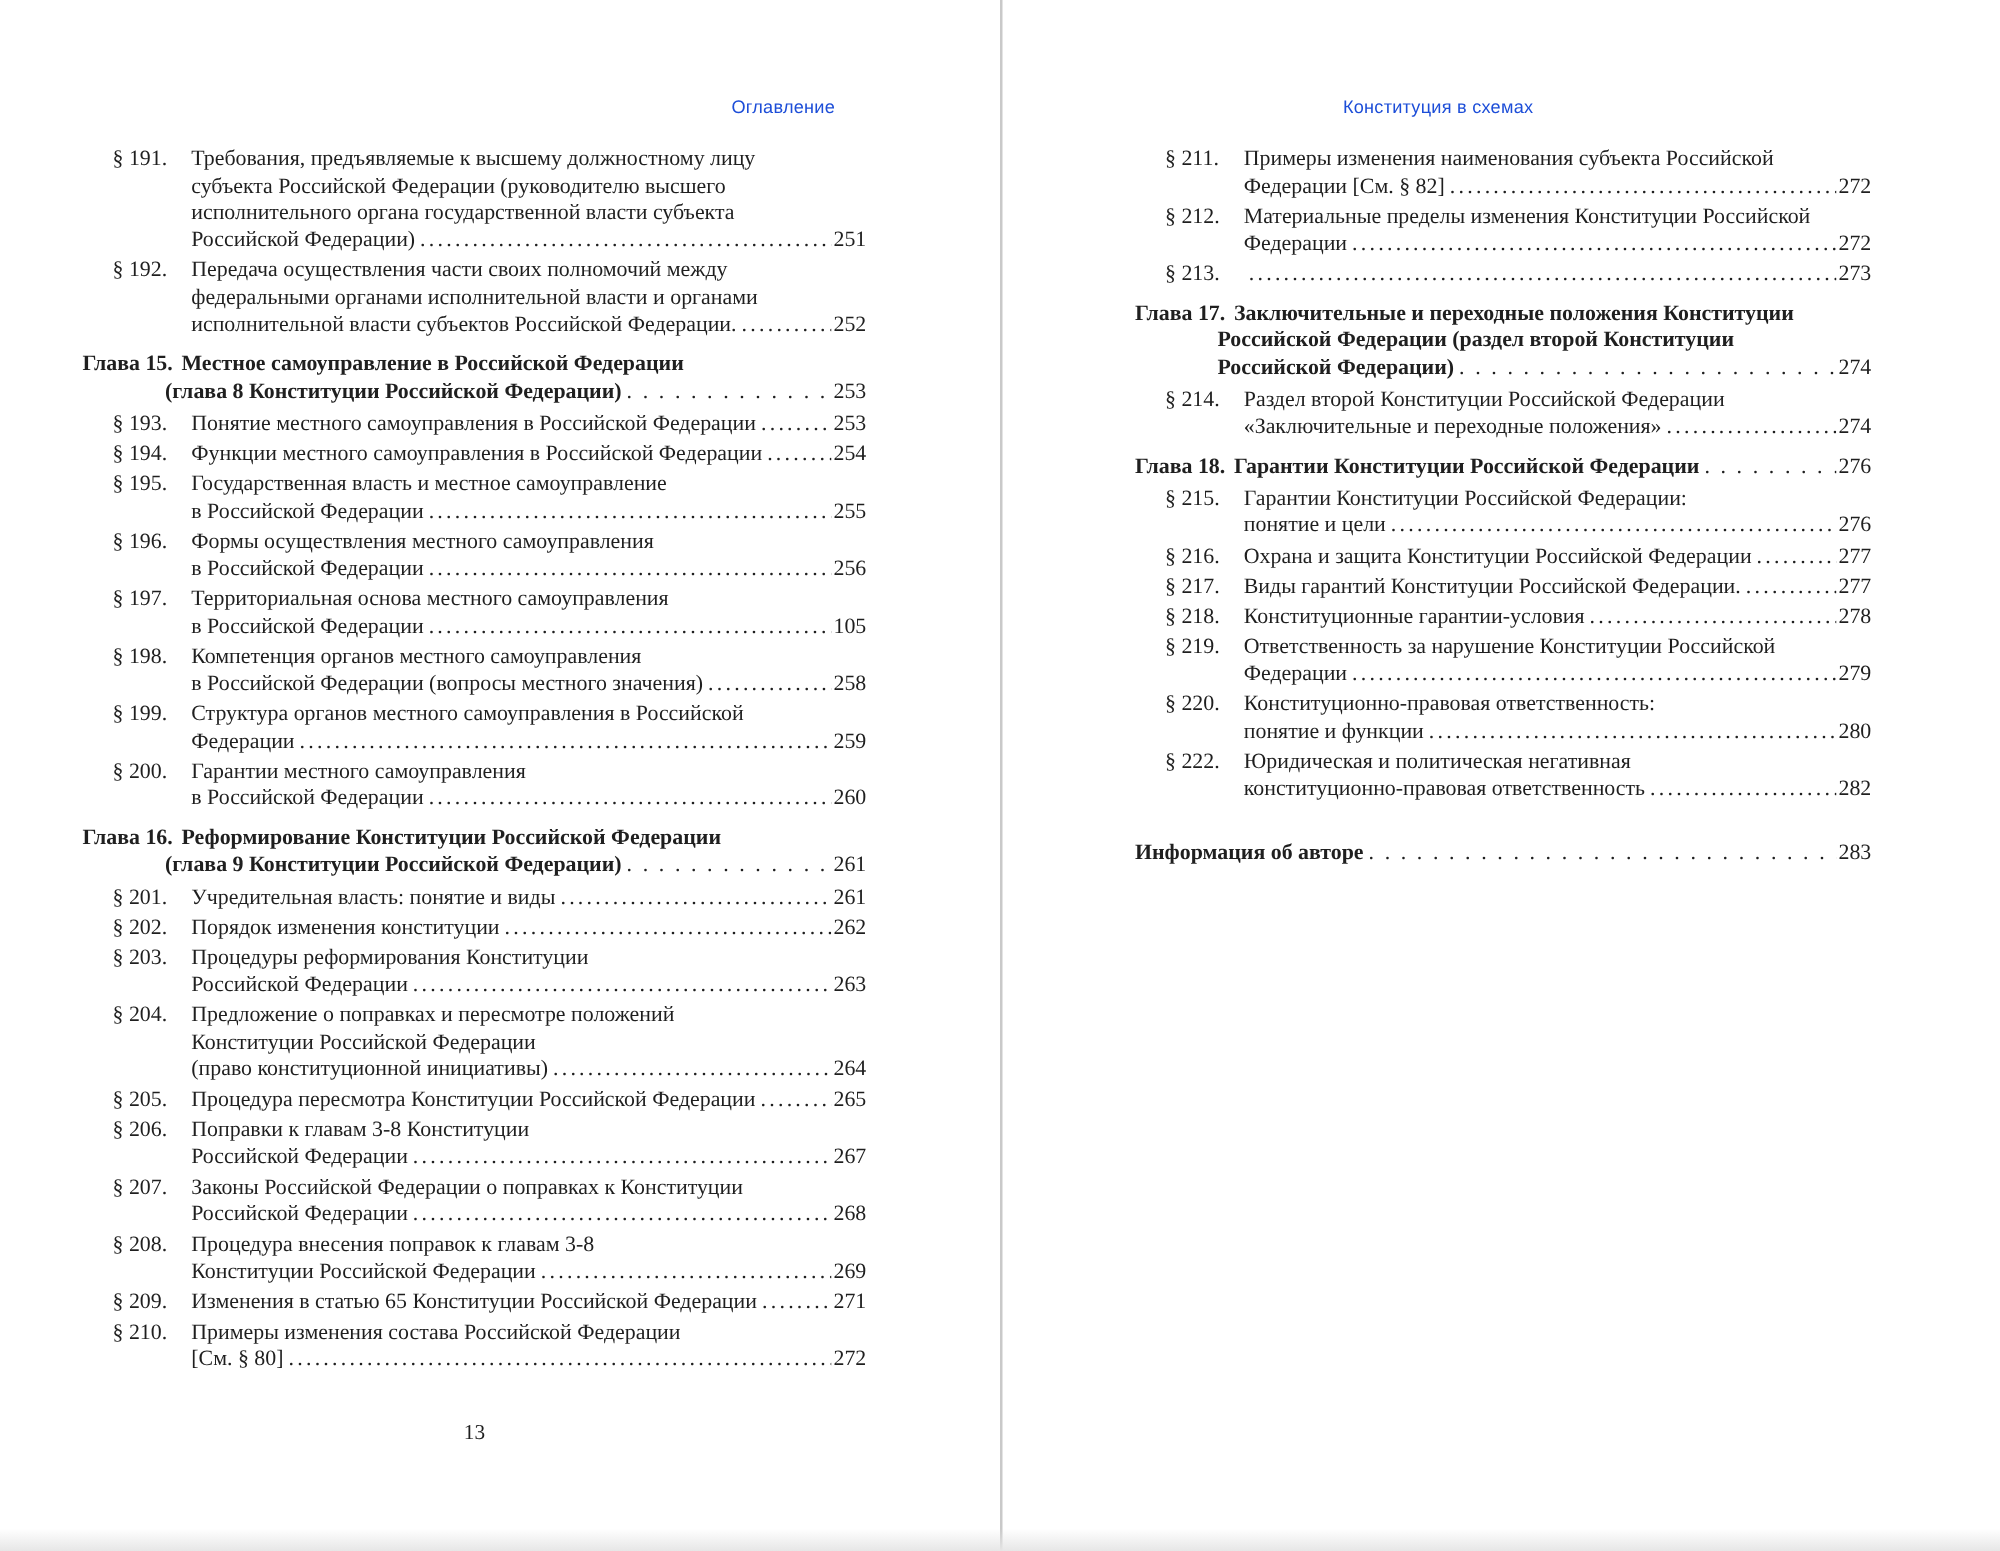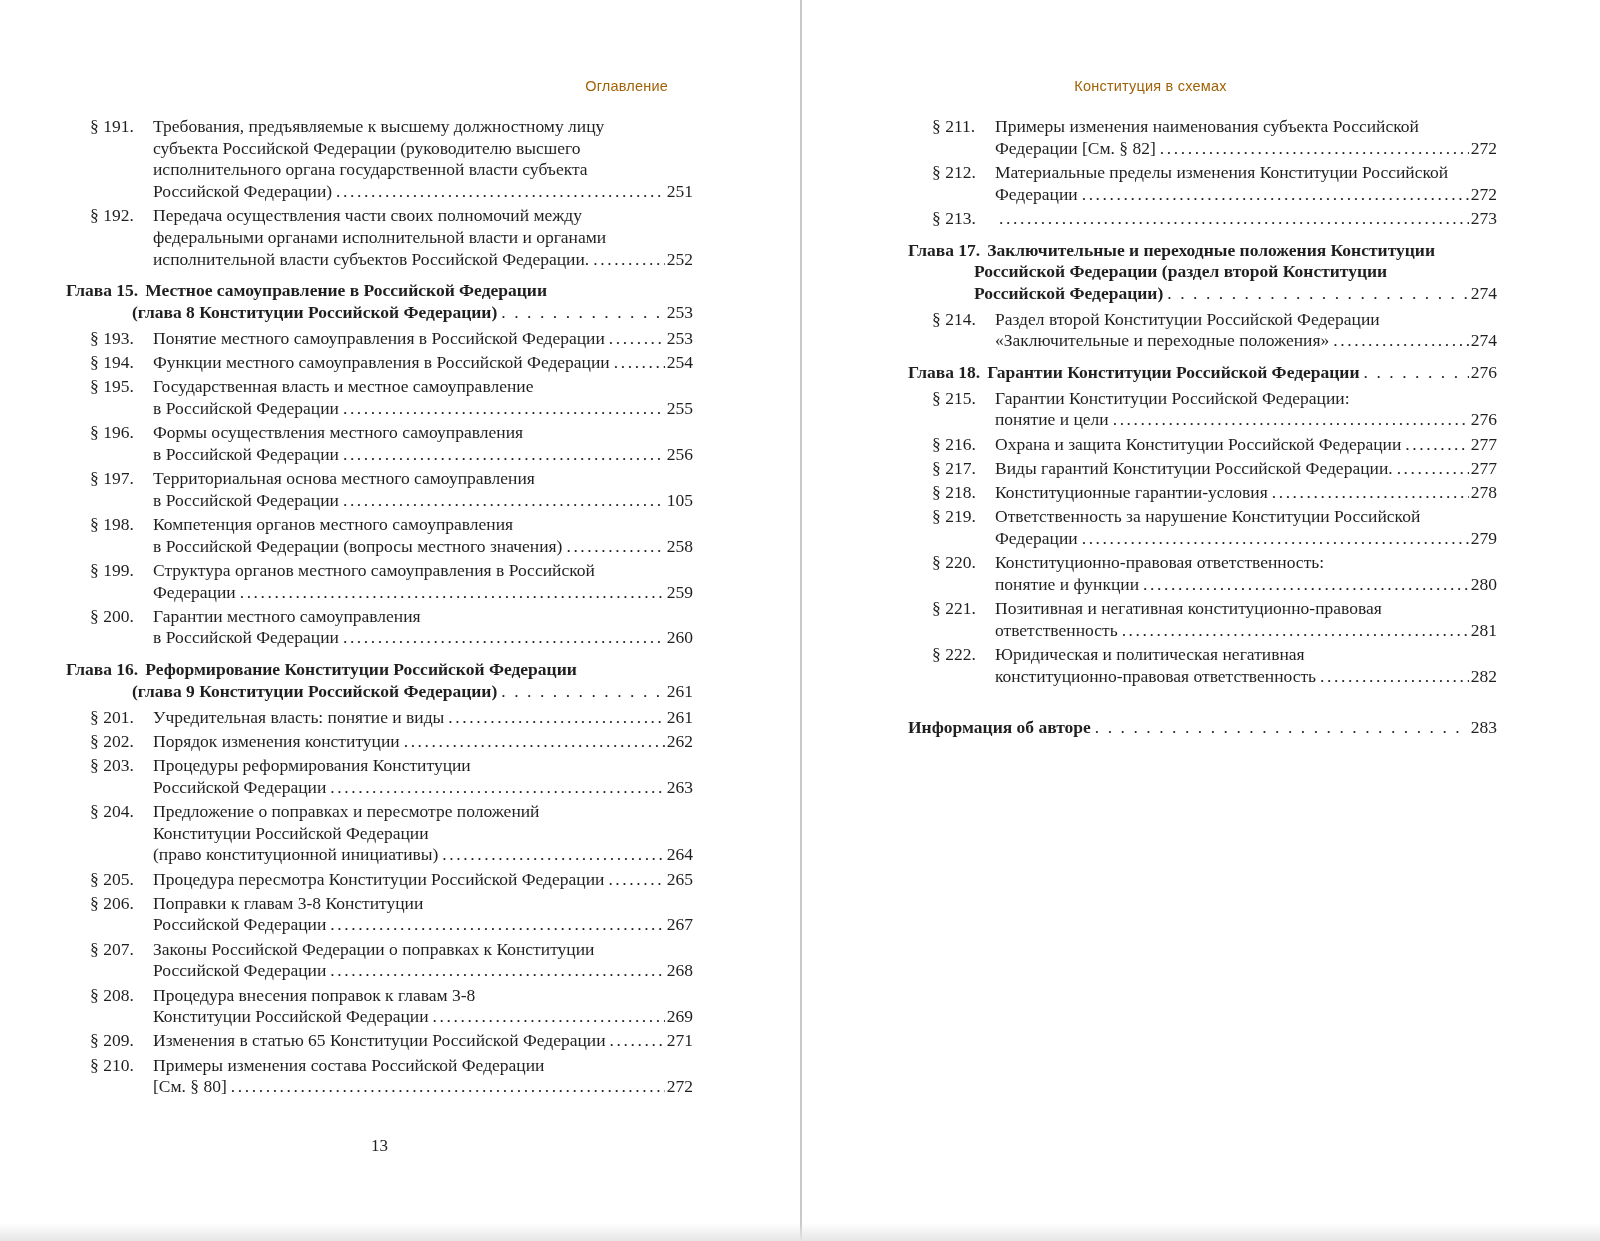--- a/index.html
+++ b/index.html
@@ -22,21 +22,21 @@
     position: absolute;
     left: 0; bottom: 0;
     width: 100%; height: 18px;
     background: linear-gradient(180deg, rgba(233,233,233,0) 0%, #e6e6e6 100%);
   }
   .page-header {
     position: absolute;
     top: 78px;
     font-family: "Liberation Sans", sans-serif;
     font-size: 14.5px;
-    color: #a16207;
+    color: #1d4ed8;
     letter-spacing: 0.2px;
   }
   .header-left  { left: 66px;  width: 602px; text-align: right; }
   .header-right { left: 856px; width: 589px; text-align: center; }
 
   .toc-column {
     position: absolute;
     top: 116px;
     font-size: 17.5px;
     line-height: 21.7px;
@@ -440,31 +440,20 @@
           <span class="txt">Конституционно-правовая ответственность:</span>
         </div>
         <div class="line cont">
           <span class="txt">понятие и функции</span>
           <span class="leader"></span>
           <span class="pg">280</span>
         </div>
       </div>
       <div class="block entry">
         <div class="line">
-          <span class="lbl">§ 221.</span>
-          <span class="txt">Позитивная и негативная конституционно-правовая</span>
-        </div>
-        <div class="line cont">
-          <span class="txt">ответственность</span>
-          <span class="leader"></span>
-          <span class="pg">281</span>
-        </div>
-      </div>
-      <div class="block entry">
-        <div class="line">
           <span class="lbl">§ 222.</span>
           <span class="txt">Юридическая и политическая негативная</span>
         </div>
         <div class="line cont">
           <span class="txt">конституционно-правовая ответственность</span>
           <span class="leader"></span>
           <span class="pg">282</span>
         </div>
       </div>
       <div class="block info">

